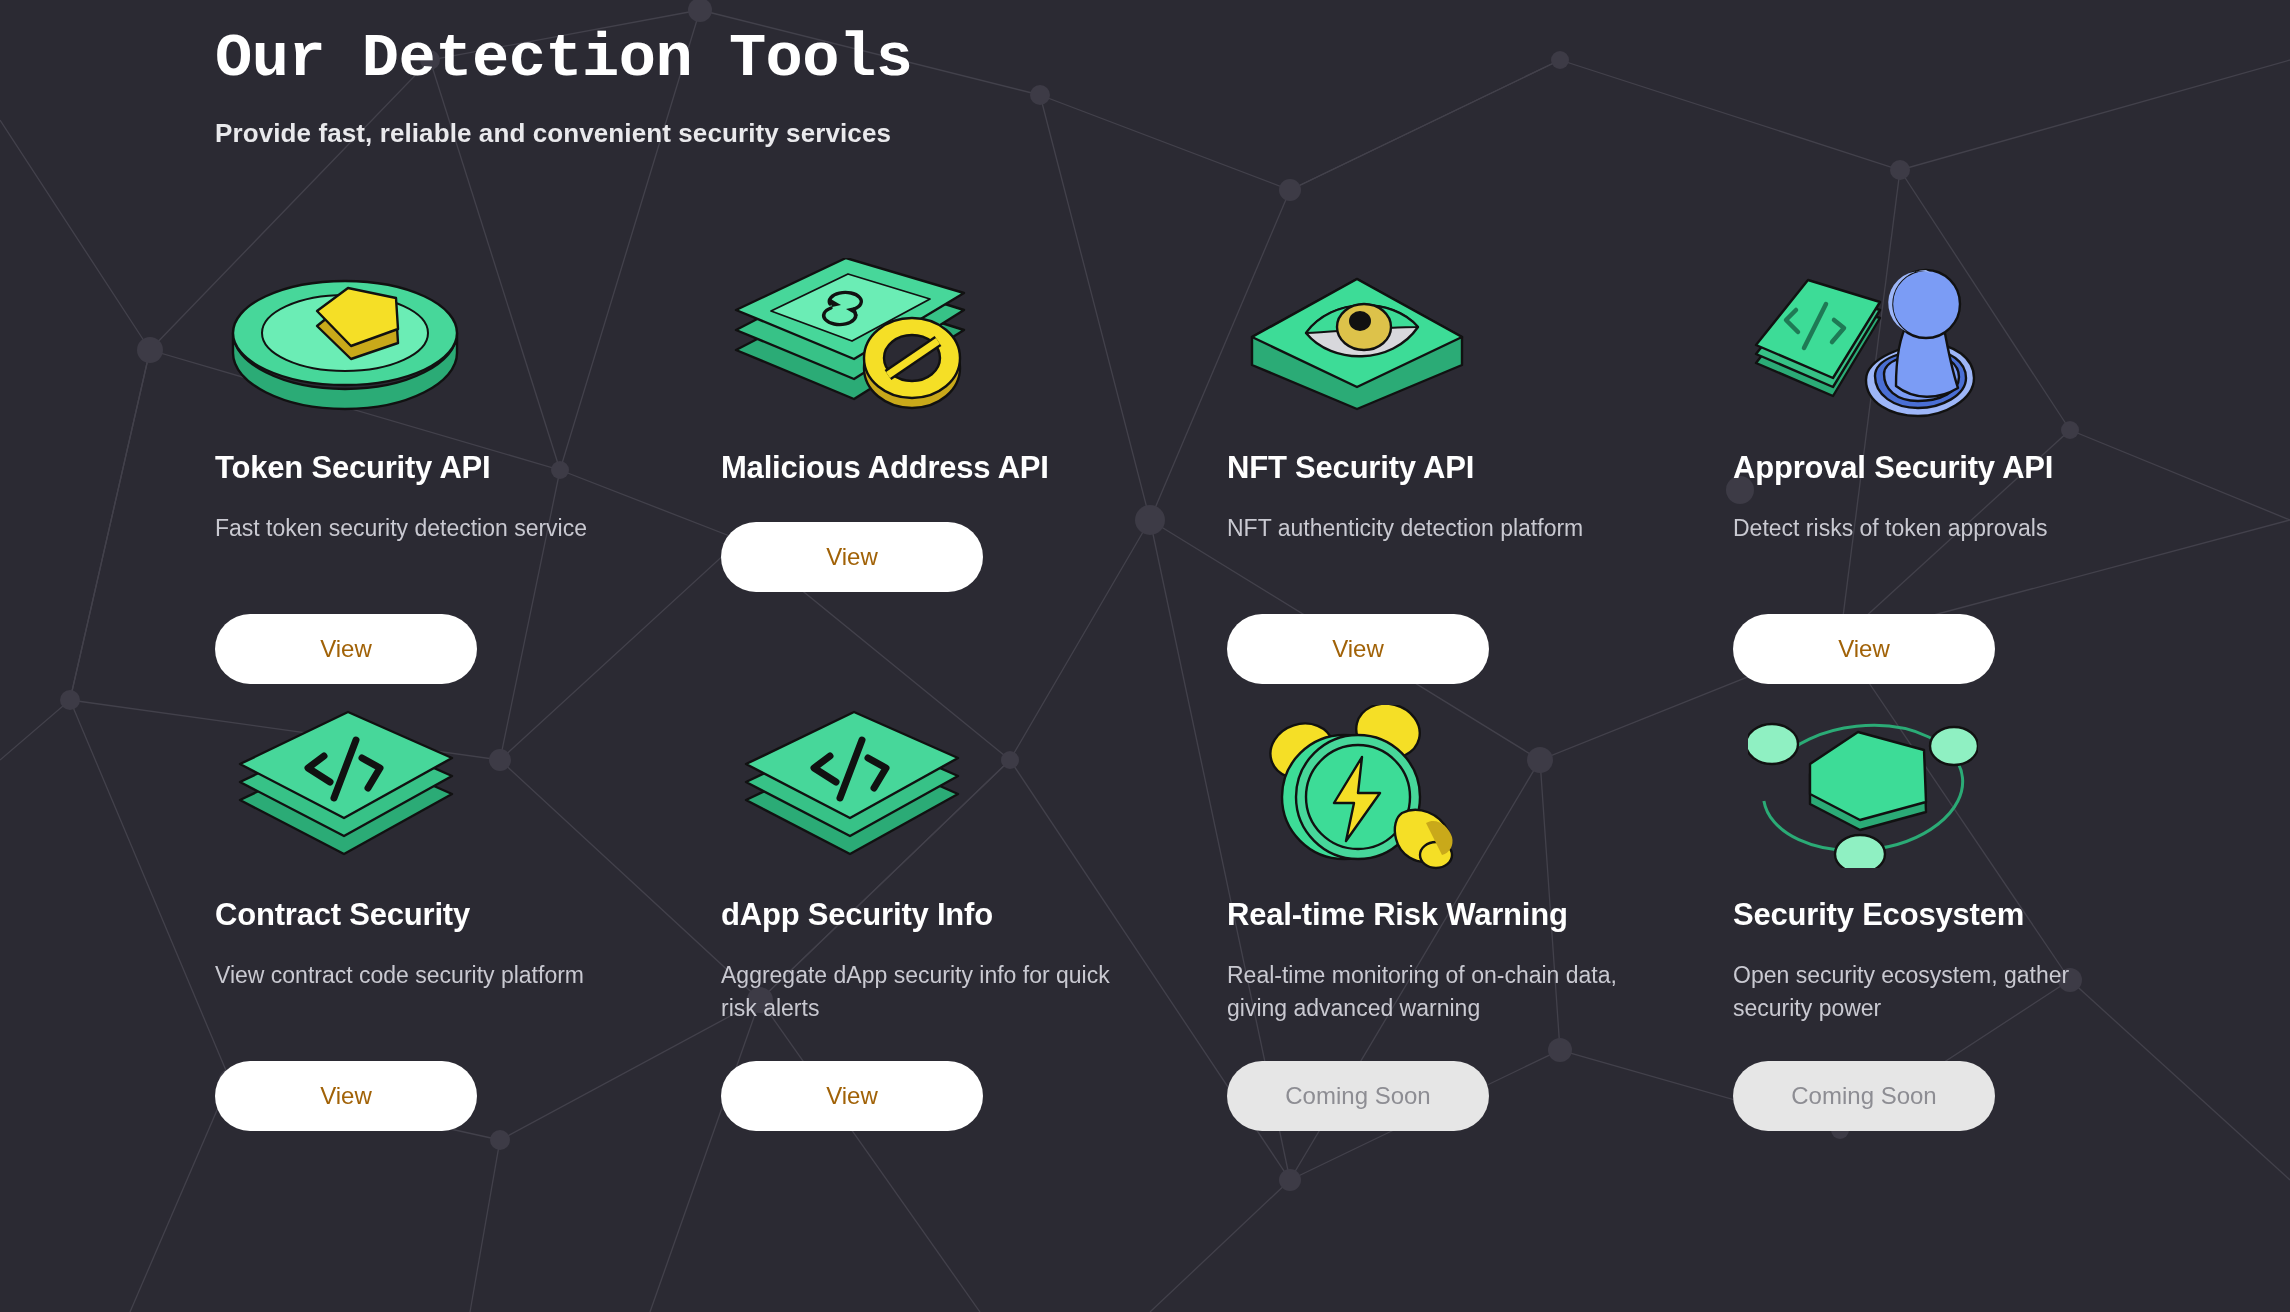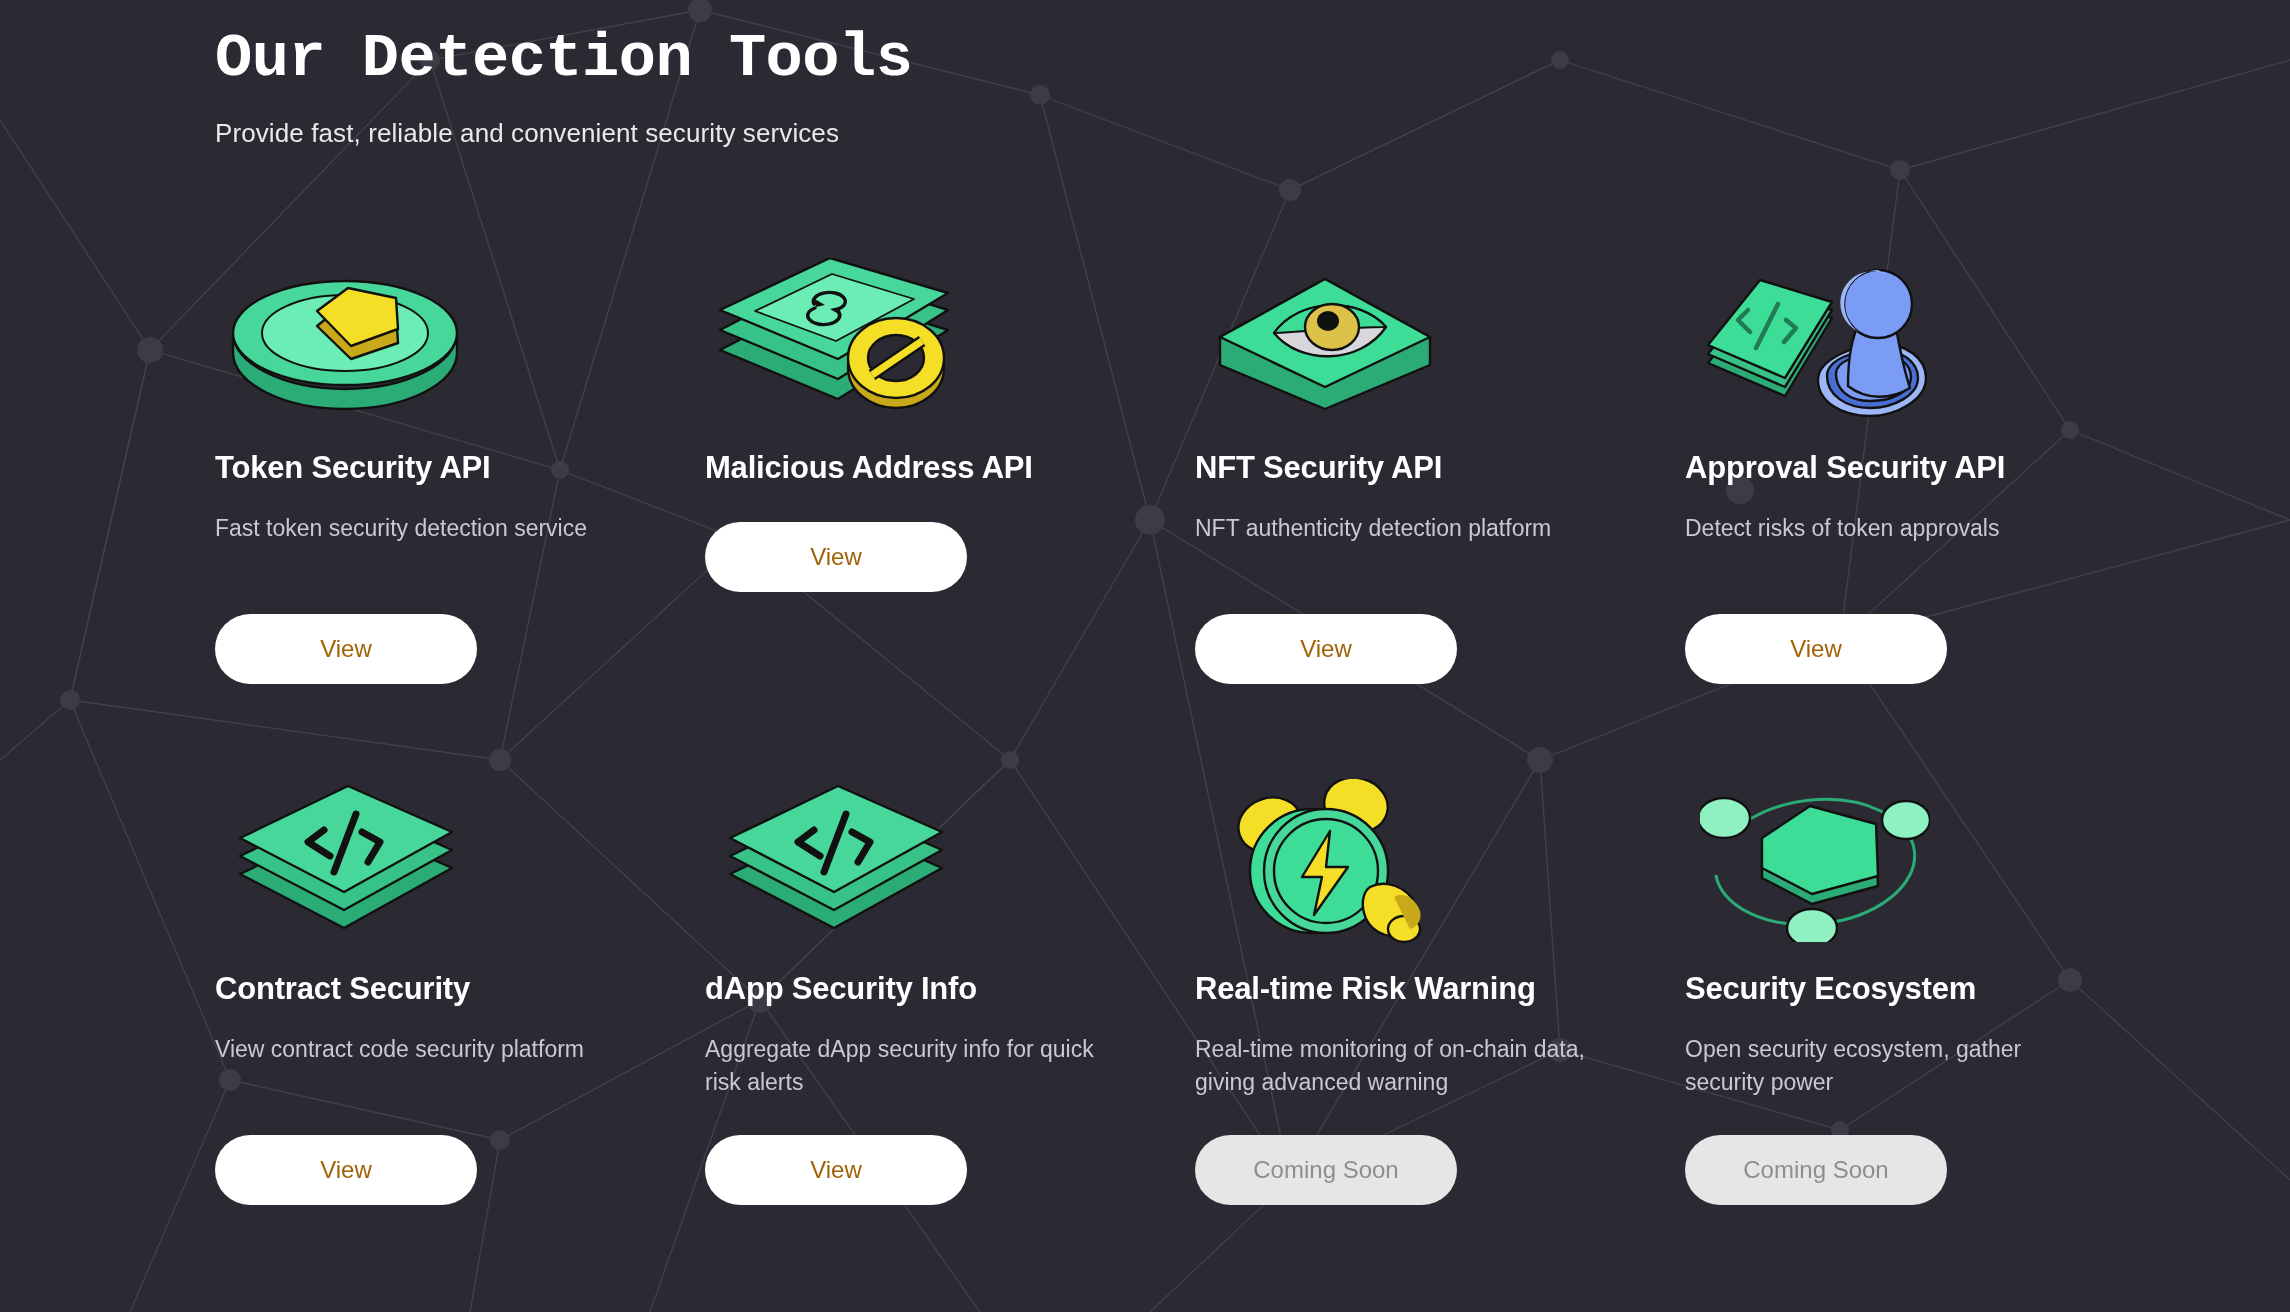--- a/index.html
+++ b/index.html
@@ -39,33 +39,34 @@
     font-weight: 700;
     letter-spacing: -0.5px;
     line-height: 1.0;
     color: #ffffff;
     padding-top: 28px;
     font-family: Liberation Mono, monospace;
   }
 
   .page-subtitle {
     font-size: 26px;
-    font-weight: 400;
+    font-weight: 700;
     color: #e9e9ec;
     margin-top: 28px;
     letter-spacing: 0.1px;
   }
 
   .tools-grid {
     margin-top: 104px;
     display: grid;
     grid-template-columns: repeat(4, 490px);
     grid-auto-rows: auto;
     row-gap: 90px;
     column-gap: 0px;
+    gap: 16px;
   }
 
   .tool-card {
     width: 490px;
     display: flex;
     flex-direction: column;
     align-items: flex-start;
   }
 
   .tool-icon {

